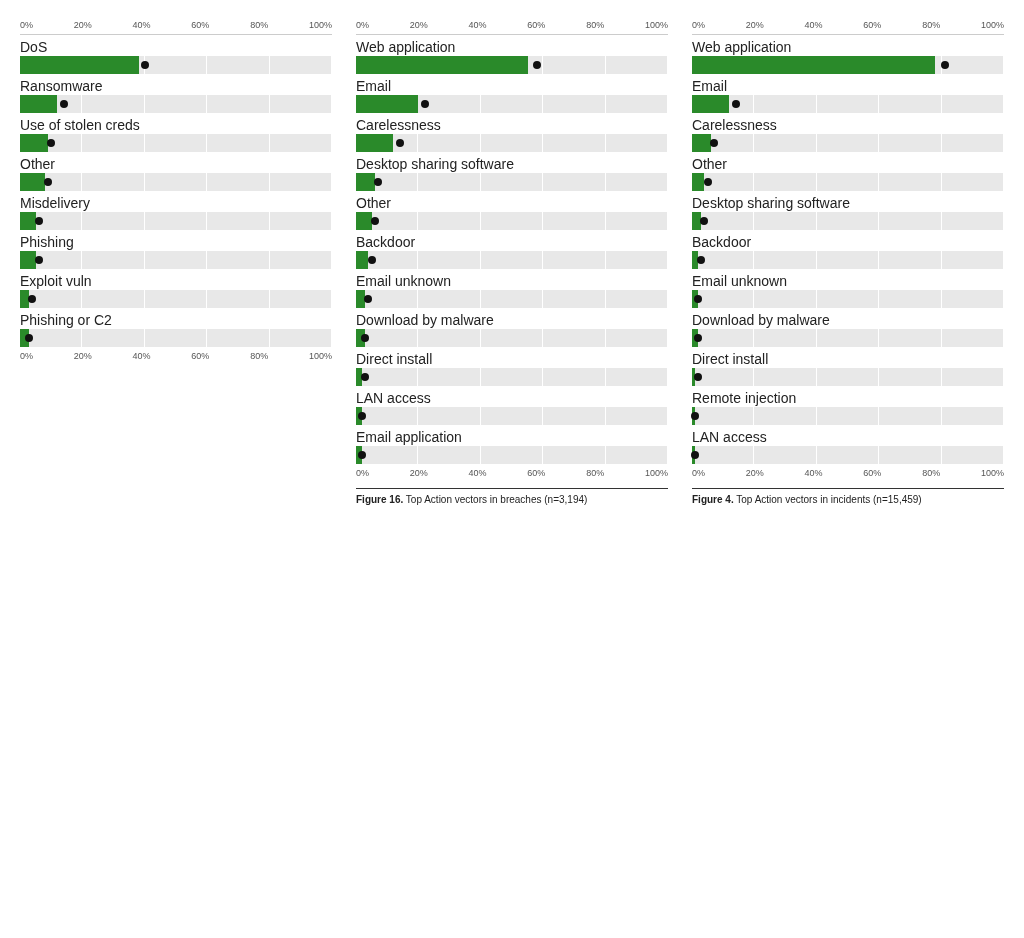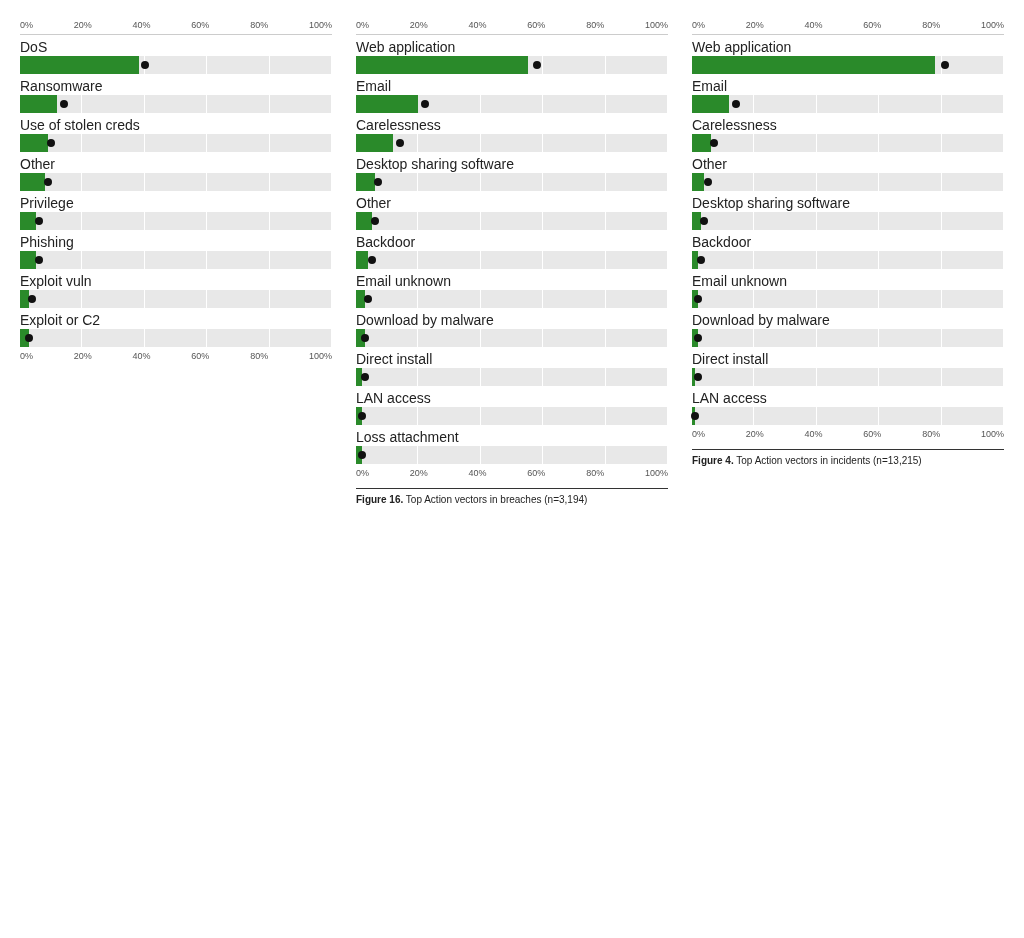--- a/index.html
+++ b/index.html
@@ -155,21 +155,21 @@
               <div class="grid-line"></div>
               <div class="grid-line"></div>
               <div class="grid-line"></div>
               <div class="grid-line"></div>
             </div>
             <div class="bar-fill" style="width: 8%;"></div>
             <div class="bar-dot" style="left: 9%;"></div>
           </div>
         </div>
         <div class="chart-row">
-          <div class="row-label">Privilege</div>
+          <div class="row-label">Misdelivery</div>
           <div class="bar-container">
             <div class="bar-grid">
               <div class="grid-line"></div>
               <div class="grid-line"></div>
               <div class="grid-line"></div>
               <div class="grid-line"></div>
               <div class="grid-line"></div>
             </div>
             <div class="bar-fill" style="width: 5%;"></div>
             <div class="bar-dot" style="left: 6%;"></div>
@@ -197,21 +197,21 @@
               <div class="grid-line"></div>
               <div class="grid-line"></div>
               <div class="grid-line"></div>
               <div class="grid-line"></div>
             </div>
             <div class="bar-fill" style="width: 3%;"></div>
             <div class="bar-dot" style="left: 4%;"></div>
           </div>
         </div>
         <div class="chart-row">
-          <div class="row-label">Exploit or C2</div>
+          <div class="row-label">Phishing or C2</div>
           <div class="bar-container">
             <div class="bar-grid">
               <div class="grid-line"></div>
               <div class="grid-line"></div>
               <div class="grid-line"></div>
               <div class="grid-line"></div>
               <div class="grid-line"></div>
             </div>
             <div class="bar-fill" style="width: 3%;"></div>
             <div class="bar-dot" style="left: 3%;"></div>
@@ -371,21 +371,21 @@
               <div class="grid-line"></div>
               <div class="grid-line"></div>
               <div class="grid-line"></div>
               <div class="grid-line"></div>
             </div>
             <div class="bar-fill" style="width: 2%;"></div>
             <div class="bar-dot" style="left: 2%;"></div>
           </div>
         </div>
         <div class="chart-row">
-          <div class="row-label">Loss attachment</div>
+          <div class="row-label">Email application</div>
           <div class="bar-container">
             <div class="bar-grid">
               <div class="grid-line"></div>
               <div class="grid-line"></div>
               <div class="grid-line"></div>
               <div class="grid-line"></div>
               <div class="grid-line"></div>
             </div>
             <div class="bar-fill" style="width: 2%;"></div>
             <div class="bar-dot" style="left: 2%;"></div>
@@ -532,20 +532,34 @@
               <div class="grid-line"></div>
               <div class="grid-line"></div>
               <div class="grid-line"></div>
               <div class="grid-line"></div>
             </div>
             <div class="bar-fill" style="width: 1%;"></div>
             <div class="bar-dot" style="left: 2%;"></div>
           </div>
         </div>
         <div class="chart-row">
+          <div class="row-label">Remote injection</div>
+          <div class="bar-container">
+            <div class="bar-grid">
+              <div class="grid-line"></div>
+              <div class="grid-line"></div>
+              <div class="grid-line"></div>
+              <div class="grid-line"></div>
+              <div class="grid-line"></div>
+            </div>
+            <div class="bar-fill" style="width: 1%;"></div>
+            <div class="bar-dot" style="left: 1%;"></div>
+          </div>
+        </div>
+        <div class="chart-row">
           <div class="row-label">LAN access</div>
           <div class="bar-container">
             <div class="bar-grid">
               <div class="grid-line"></div>
               <div class="grid-line"></div>
               <div class="grid-line"></div>
               <div class="grid-line"></div>
               <div class="grid-line"></div>
             </div>
             <div class="bar-fill" style="width: 1%;"></div>
@@ -554,15 +568,15 @@
         </div>
       </div>
       <div class="axis-bottom">
         <span>0%</span>
         <span>20%</span>
         <span>40%</span>
         <span>60%</span>
         <span>80%</span>
         <span>100%</span>
       </div>
-      <div class="figure-caption"><strong>Figure 4.</strong><span> Top Action vectors in incidents (n=13,215)</span></div>
+      <div class="figure-caption"><strong>Figure 4.</strong><span> Top Action vectors in incidents (n=15,459)</span></div>
     </div>
   </div>
 
 </body></html>

